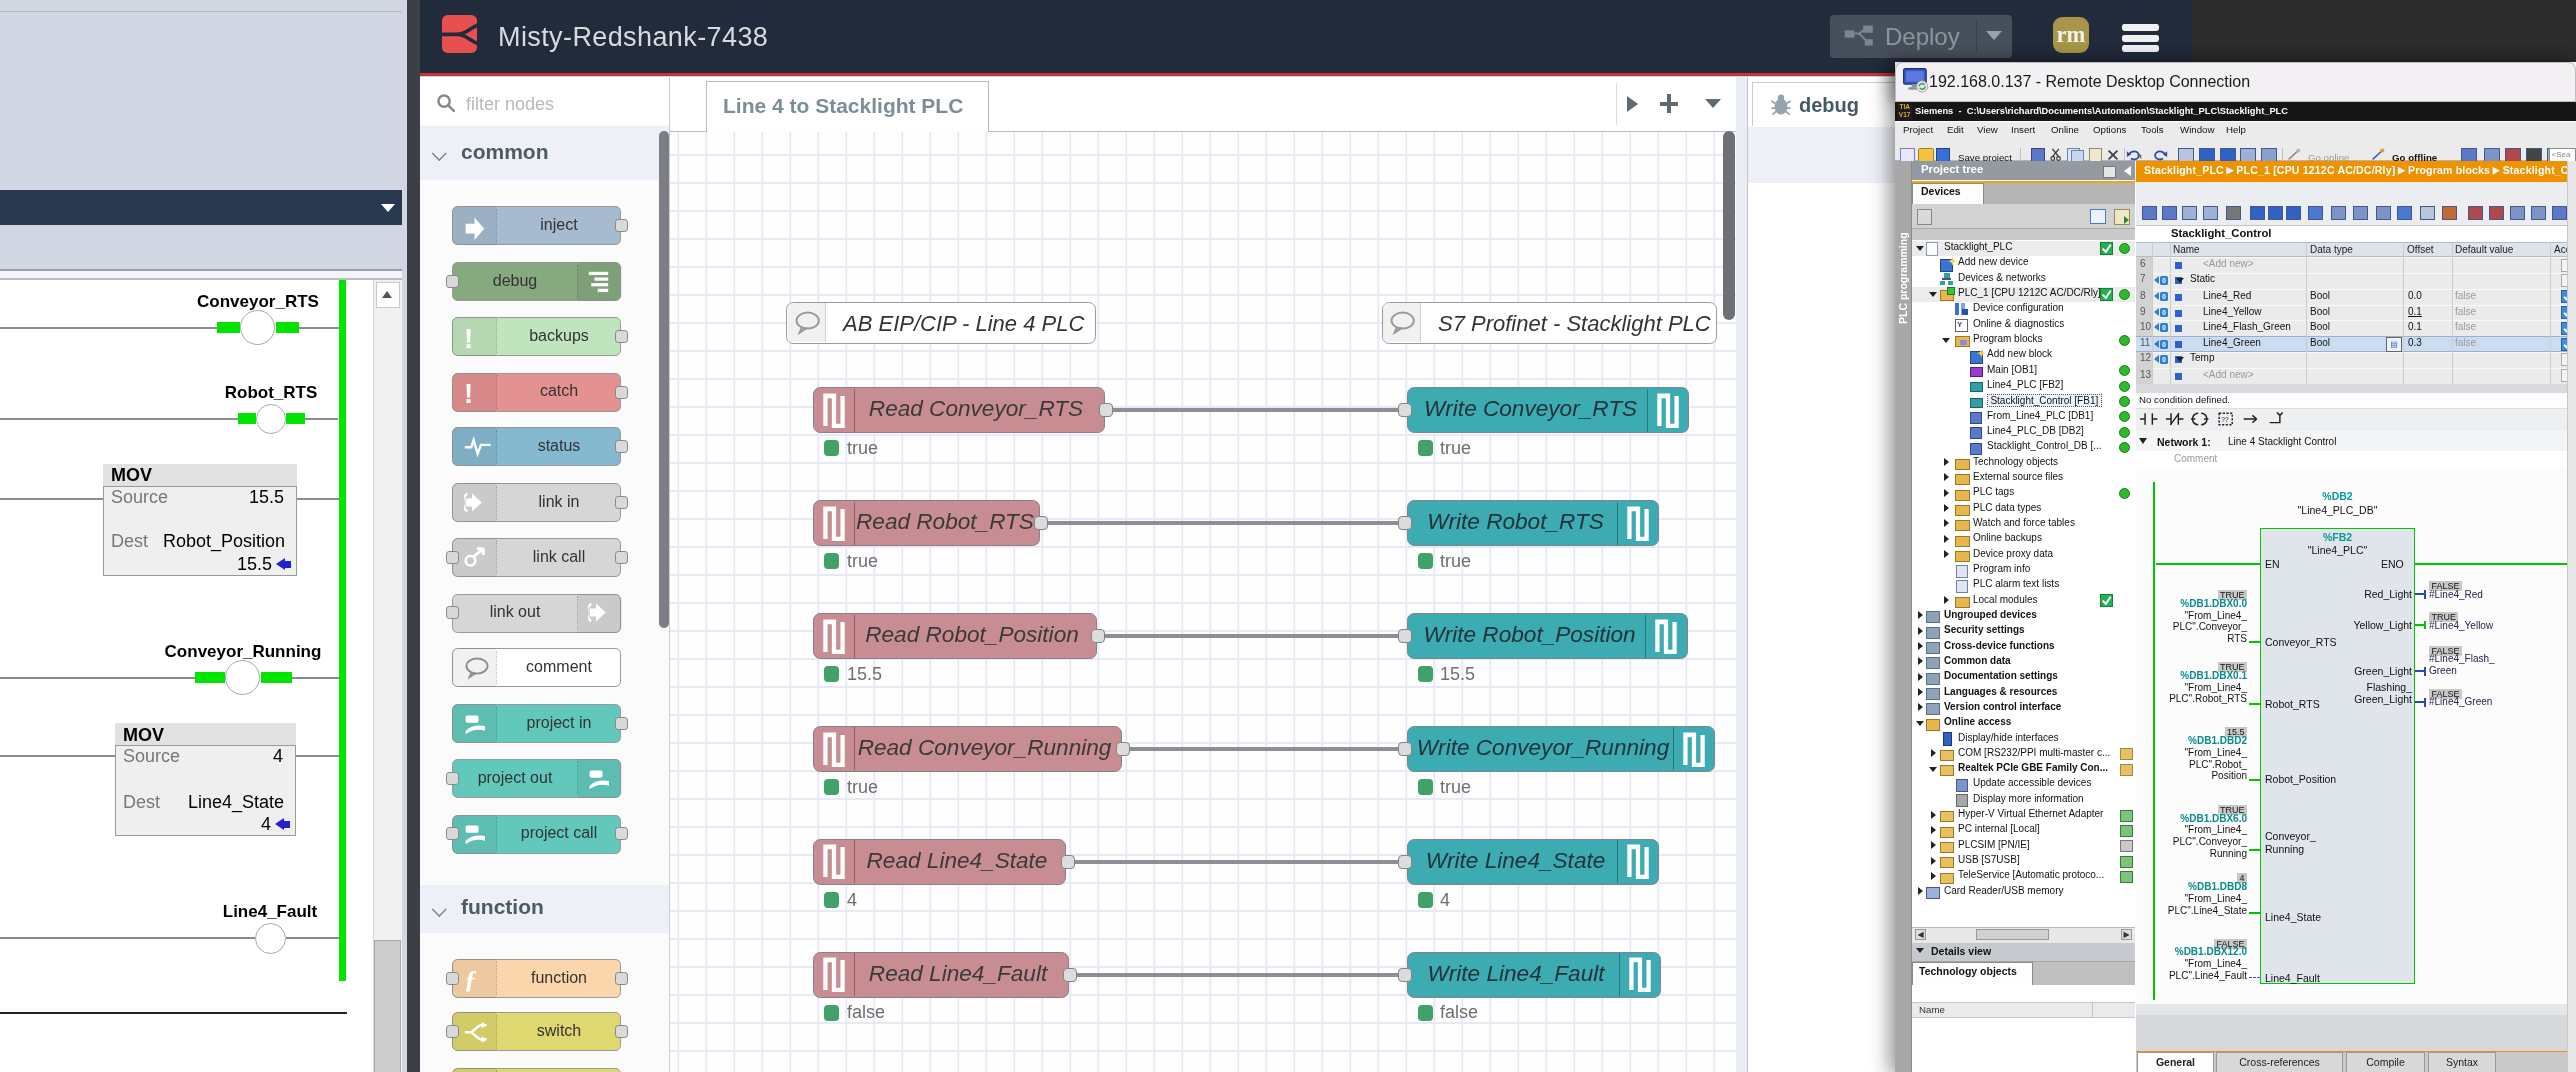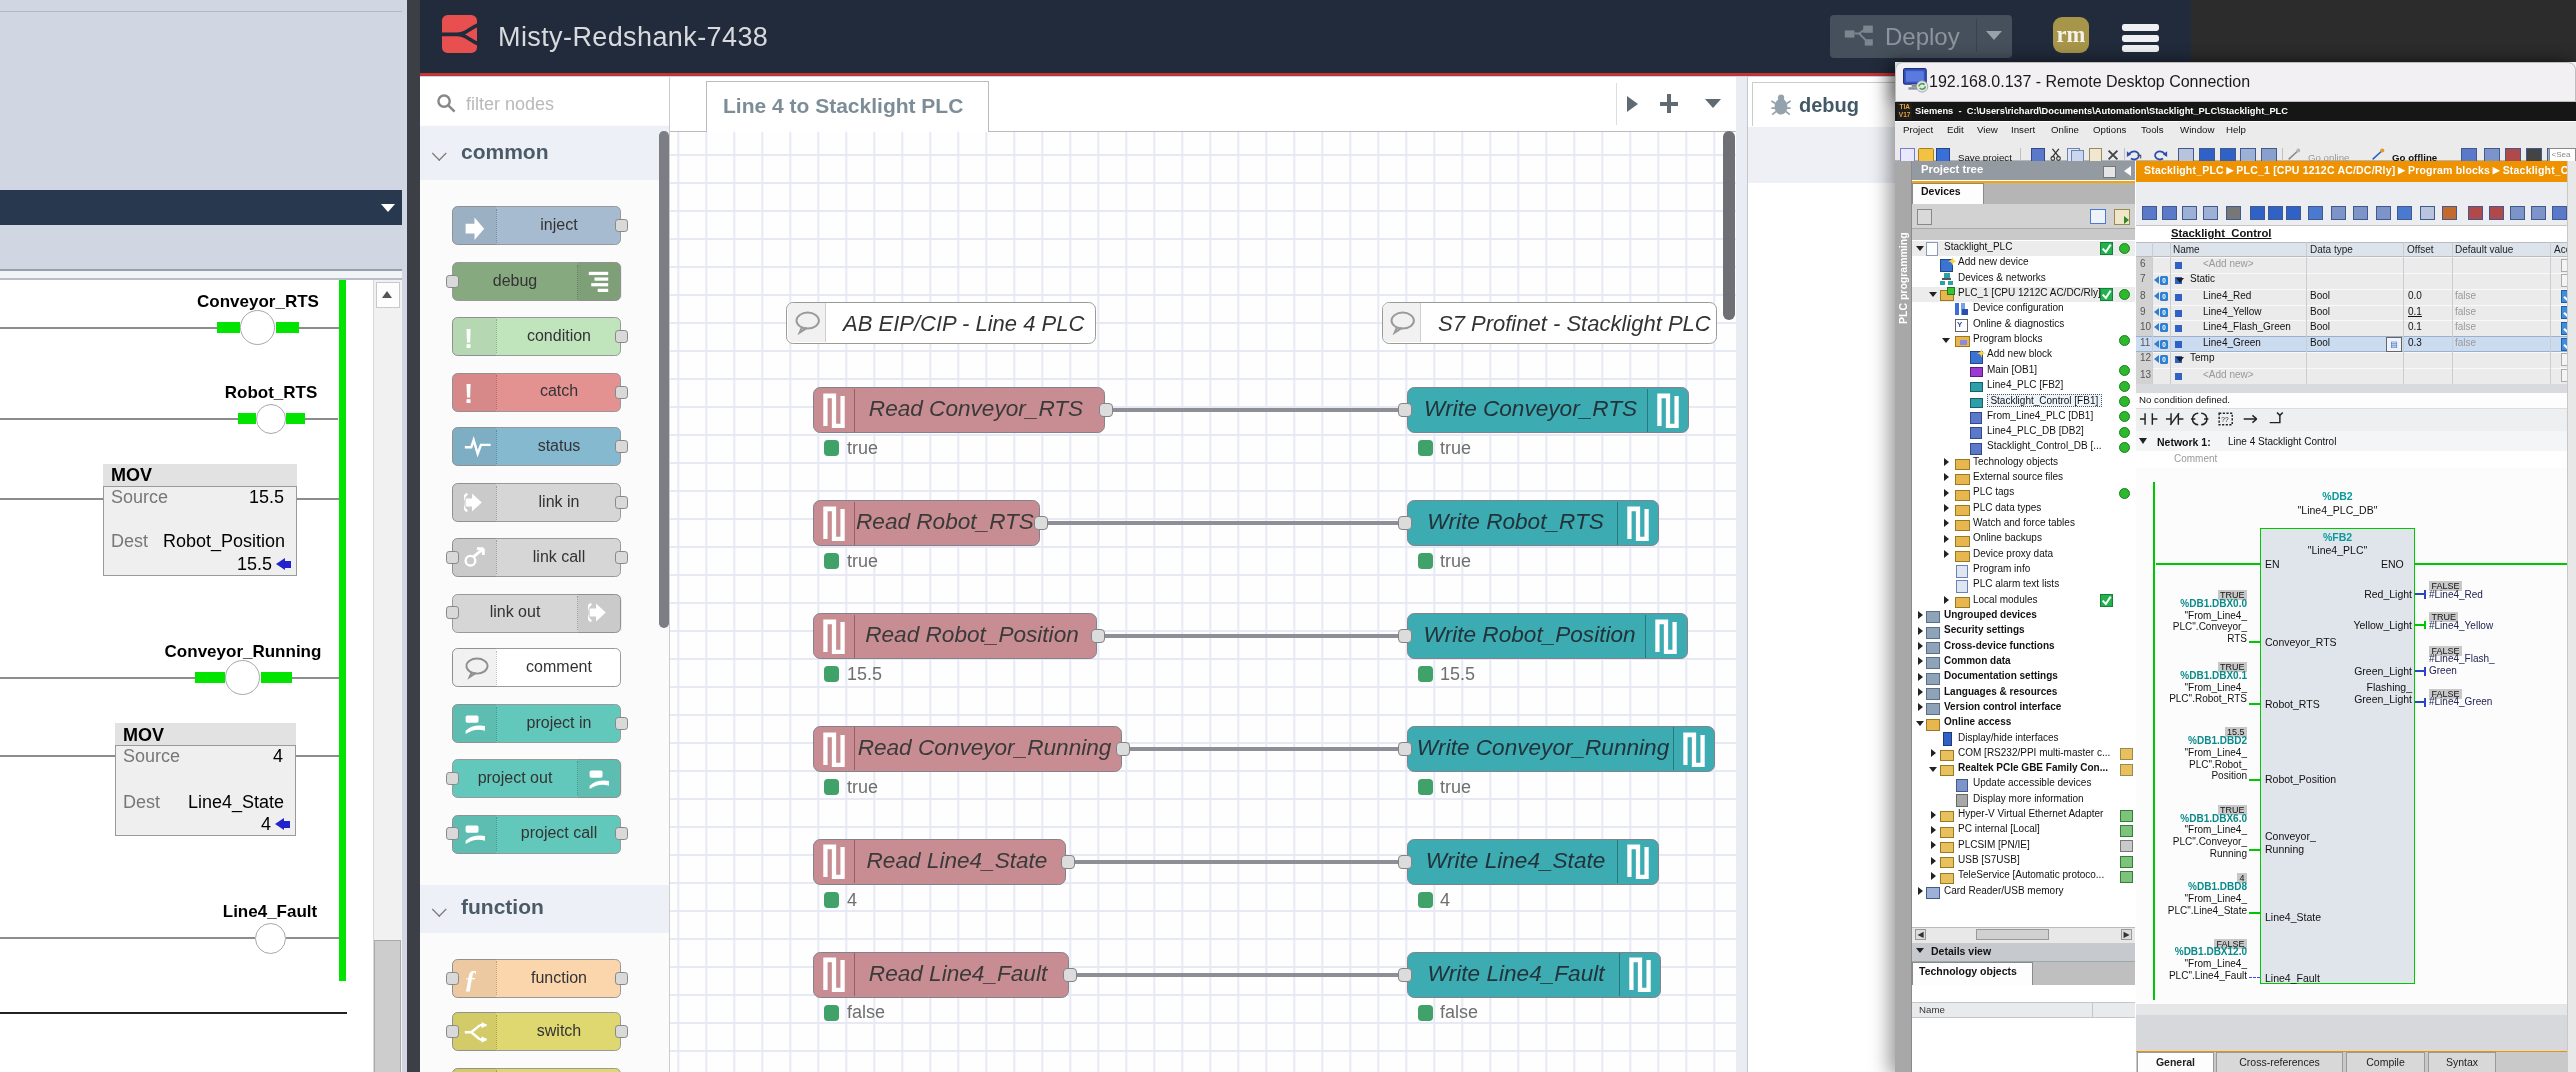--- a/index.html
+++ b/index.html
@@ -127,21 +127,21 @@
     <rect x="8" y="8" width="17" height="4" fill="#fff"></rect>
     <rect x="4" y="15" width="21" height="4" fill="#fff"></rect>
     <rect x="12" y="22" width="13" height="4" fill="#fff"></rect>
   </svg>
 <div style="position:absolute;left:452px;top:272px;width:126px;text-align:center;font:16px 'Liberation Sans',sans-serif;color:#333;">debug</div>
 <div style="position:absolute;left:446px;top:275px;width:13px;height:13px;background:#d9d9d9;border:1.6px solid #888;border-radius:3.2px;box-sizing:border-box;"></div>
 <div style="position:absolute;left:452px;top:317px;width:169px;height:39px;background:#c0e5bd;border:1.6px solid #999;border-radius:5.6px;box-sizing:border-box;"></div>
 <div style="position:absolute;left:452px;top:317px;width:44px;height:39px;background:rgba(0,0,0,.055);border-radius:5.6px 0 0 5.6px;"></div>
 <div style="position:absolute;left:496px;top:319px;width:0.8px;height:34px;border-left:0.8px dotted rgba(0,0,0,.25);"></div>
 <div style="position:absolute;left:464px;top:323px;font:900 27.4px 'Liberation Sans',sans-serif;color:#fff;">!</div>
-<div style="position:absolute;left:496px;top:327px;width:126px;text-align:center;font:16px 'Liberation Sans',sans-serif;color:#333;">condition</div>
+<div style="position:absolute;left:496px;top:327px;width:126px;text-align:center;font:16px 'Liberation Sans',sans-serif;color:#333;">backups</div>
 <div style="position:absolute;left:615px;top:330px;width:13px;height:13px;background:#d9d9d9;border:1.6px solid #888;border-radius:3.2px;box-sizing:border-box;"></div>
 <div style="position:absolute;left:452px;top:373px;width:169px;height:39px;background:#e49191;border:1.6px solid #999;border-radius:5.6px;box-sizing:border-box;"></div>
 <div style="position:absolute;left:452px;top:373px;width:44px;height:39px;background:rgba(0,0,0,.055);border-radius:5.6px 0 0 5.6px;"></div>
 <div style="position:absolute;left:496px;top:375px;width:0.8px;height:34px;border-left:0.8px dotted rgba(0,0,0,.25);"></div>
 <div style="position:absolute;left:464px;top:378px;font:900 27.4px 'Liberation Sans',sans-serif;color:#fff;">!</div>
 <div style="position:absolute;left:496px;top:382px;width:126px;text-align:center;font:16px 'Liberation Sans',sans-serif;color:#333;">catch</div>
 <div style="position:absolute;left:615px;top:386px;width:13px;height:13px;background:#d9d9d9;border:1.6px solid #888;border-radius:3.2px;box-sizing:border-box;"></div>
 <div style="position:absolute;left:452px;top:427px;width:169px;height:39px;background:#85b9d0;border:1.6px solid #999;border-radius:5.6px;box-sizing:border-box;"></div>
 <div style="position:absolute;left:452px;top:427px;width:44px;height:39px;background:rgba(0,0,0,.055);border-radius:5.6px 0 0 5.6px;"></div>
 <div style="position:absolute;left:496px;top:430px;width:0.8px;height:34px;border-left:0.8px dotted rgba(0,0,0,.25);"></div>
@@ -658,21 +658,21 @@
 <div style="position:absolute;left:2353px;top:206px;width:14.5px;height:13.7px;background:#7d94c9;border:0.8px solid #41598f;box-sizing:border-box;"></div>
 <div style="position:absolute;left:2376px;top:206px;width:14.5px;height:13.7px;background:#7d94c9;border:0.8px solid #41598f;box-sizing:border-box;"></div>
 <div style="position:absolute;left:2397px;top:206px;width:14.5px;height:13.7px;background:#4a7ad0;border:0.8px solid #41598f;box-sizing:border-box;"></div>
 <div style="position:absolute;left:2420px;top:206px;width:14.5px;height:13.7px;background:#b8c4de;border:0.8px solid #41598f;box-sizing:border-box;"></div>
 <div style="position:absolute;left:2442px;top:206px;width:14.5px;height:13.7px;background:#c46a2f;border:0.8px solid #41598f;box-sizing:border-box;"></div>
 <div style="position:absolute;left:2468px;top:206px;width:14.5px;height:13.7px;background:#b04a4a;border:0.8px solid #41598f;box-sizing:border-box;"></div>
 <div style="position:absolute;left:2489px;top:206px;width:14.5px;height:13.7px;background:#b04a4a;border:0.8px solid #41598f;box-sizing:border-box;"></div>
 <div style="position:absolute;left:2510px;top:206px;width:14.5px;height:13.7px;background:#7d94c9;border:0.8px solid #41598f;box-sizing:border-box;"></div>
 <div style="position:absolute;left:2531px;top:206px;width:14.5px;height:13.7px;background:#7d94c9;border:0.8px solid #41598f;box-sizing:border-box;"></div>
 <div style="position:absolute;left:2552px;top:206px;width:14.5px;height:13.7px;background:#5b79c9;border:0.8px solid #41598f;box-sizing:border-box;"></div>
-<div style="position:absolute;left:2171px;top:227px;font:700 11.3px 'Liberation Sans',sans-serif;color:#111;text-decoration:underline;">Stacklight_Control</div>
+<div style="position:absolute;left:2171px;top:227px;font:700 11.3px 'Liberation Sans',sans-serif;color:#111;">Stacklight_Control</div>
 <div style="position:absolute;left:2136px;top:242px;width:440px;height:15.3px;background:#dce3eb;border-top:0.8px solid #b8bcc2;border-bottom:0.8px solid #b8bcc2;box-sizing:border-box;"></div>
 <div style="position:absolute;left:2173px;top:244px;font:10px 'Liberation Sans',sans-serif;color:#222;white-space:nowrap;">Name</div>
 <div style="position:absolute;left:2310px;top:244px;font:10px 'Liberation Sans',sans-serif;color:#222;white-space:nowrap;">Data type</div>
 <div style="position:absolute;left:2407px;top:244px;font:10px 'Liberation Sans',sans-serif;color:#222;white-space:nowrap;">Offset</div>
 <div style="position:absolute;left:2455px;top:244px;font:10px 'Liberation Sans',sans-serif;color:#222;white-space:nowrap;">Default value</div>
 <div style="position:absolute;left:2554px;top:244px;font:10px 'Liberation Sans',sans-serif;color:#222;white-space:nowrap;">Accessible</div>
 <div style="position:absolute;left:2136px;top:257px;width:440px;height:127px;background:#ebebeb;"></div>
 <div style="position:absolute;left:2136px;top:257px;width:16px;height:127px;background:#d2d2d2;"></div>
 <div style="position:absolute;left:2152px;top:257px;width:424px;height:0.8px;background:#f9f9f9;"></div>
 <div style="position:absolute;left:2140px;top:258px;font:10px 'Liberation Sans',sans-serif;color:#555;">6</div>

